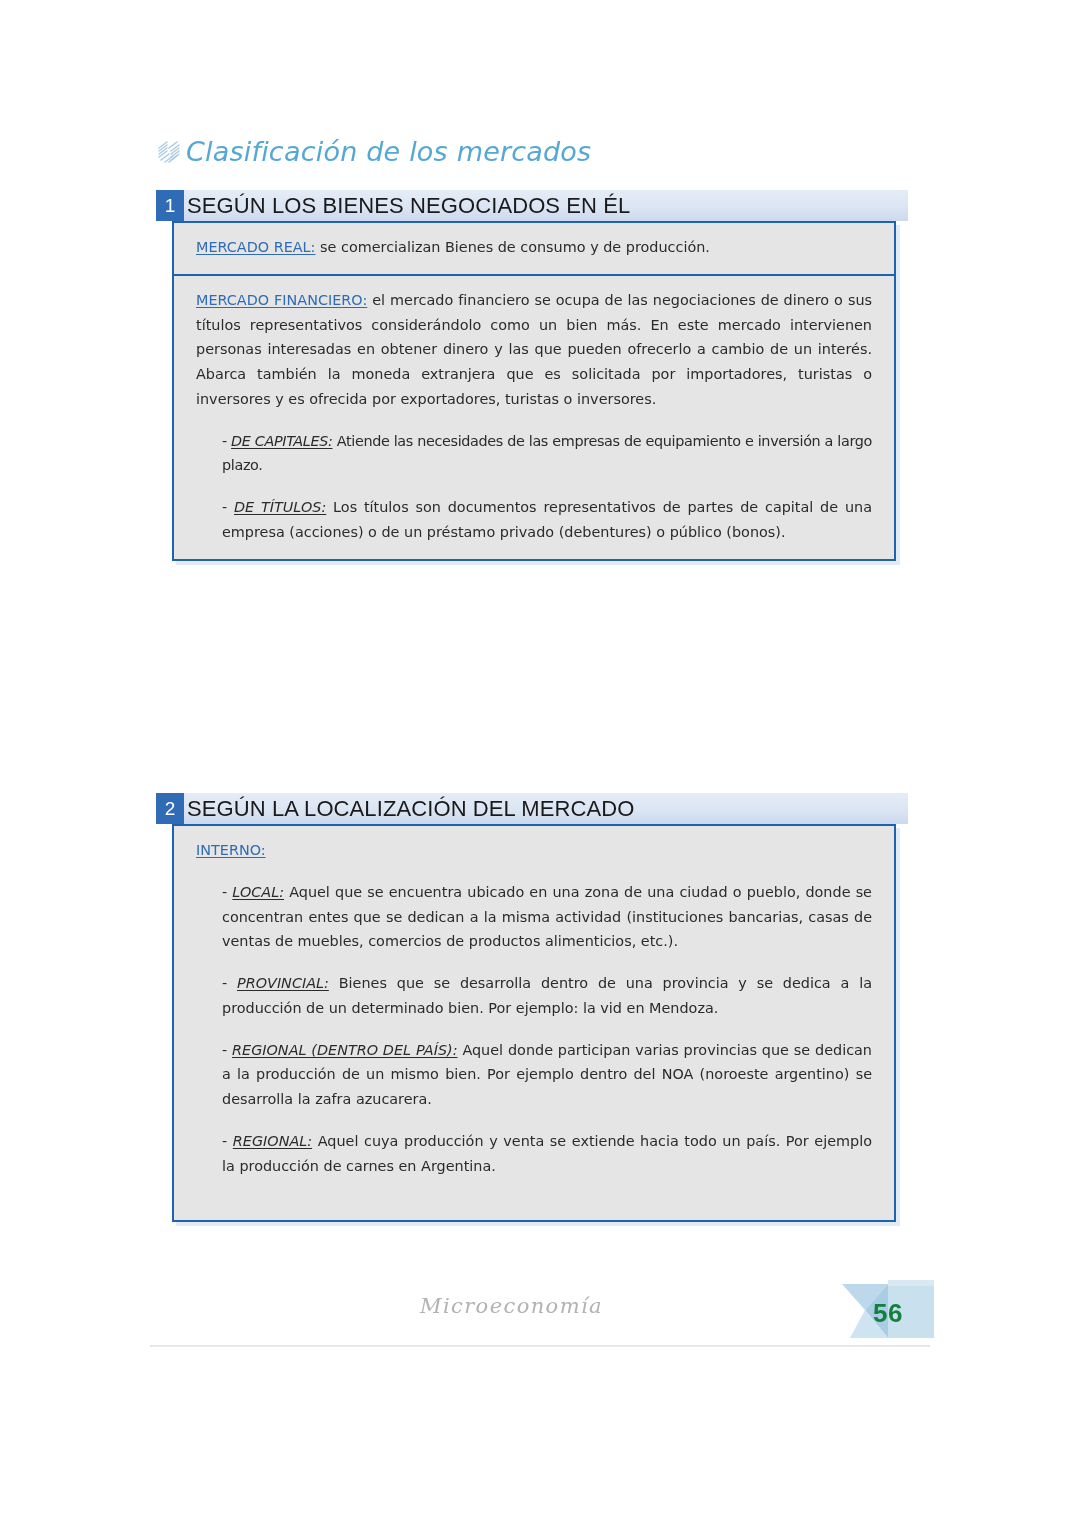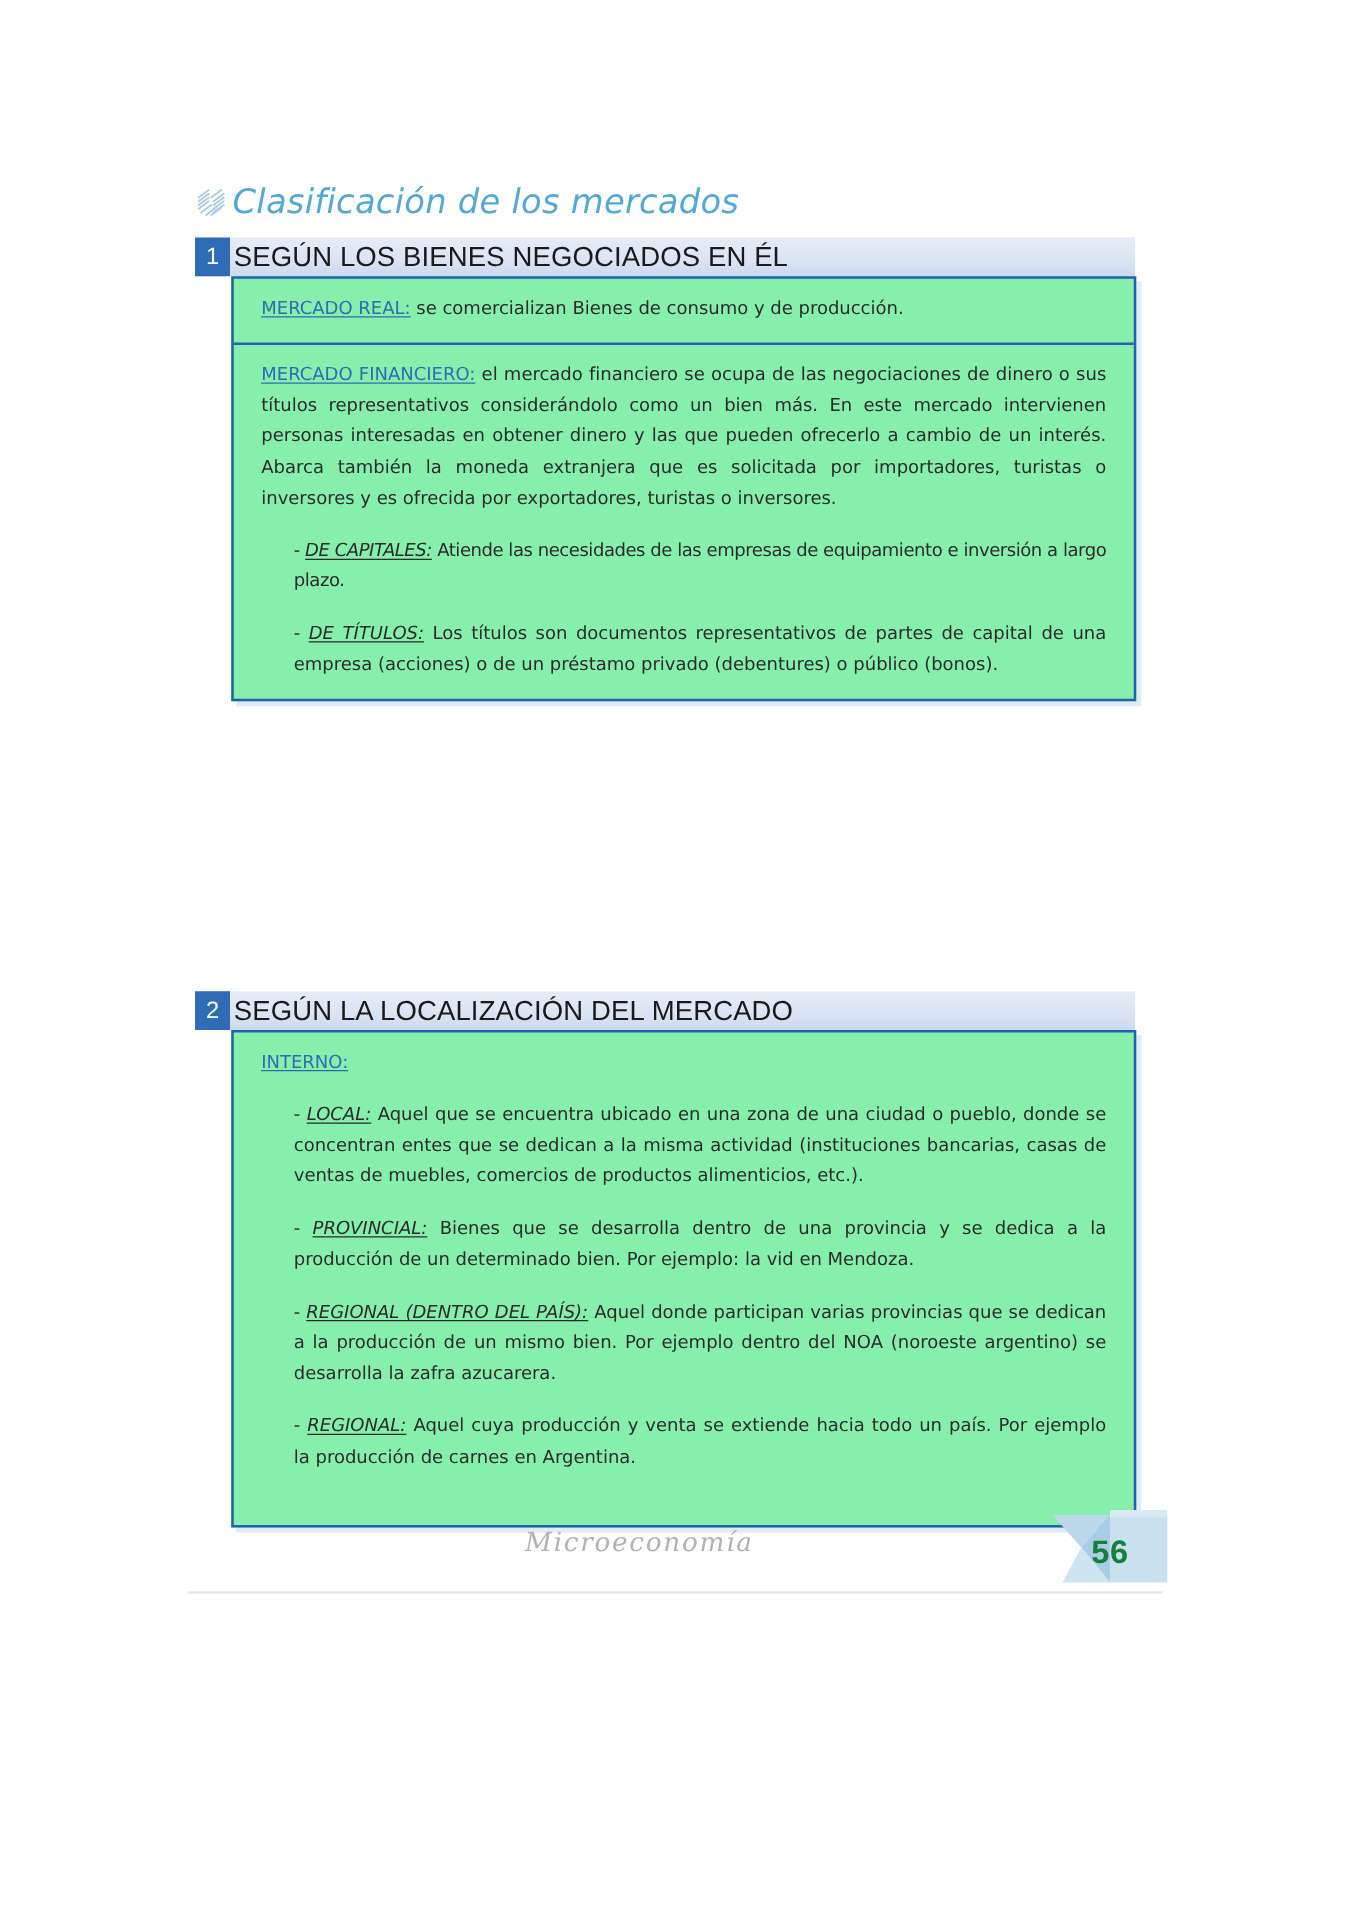--- a/index.html
+++ b/index.html
@@ -21,21 +21,21 @@
     left: 0; top: 0;
     width: 1080px;
     height: 1527px;
     background: #ffffff;
   }
 
   
   .title-row {
     position: absolute;
     left: 156px;
-    top: 148px;
+    top: 138px;
     display: flex;
     align-items: center;
     gap: 4px;
   }
   .title-logo {
     width: 26px;
     height: 26px;
     flex: 0 0 26px;
     display: block;
     opacity: .85;
@@ -86,25 +86,25 @@
     font-weight: 400;
     color: #1a1a1a;
     letter-spacing: .1px;
     font-family: "Liberation Sans", sans-serif;
     white-space: nowrap;
   }
 
   
   .sec-body {
     position: relative;
-    margin-left: 29px;
+    margin-left: 16px;
     width: 724px;
     box-sizing: border-box;
     border: 2px solid #1f63ad;
-    background: #86efac;
+    background: #e5e5e5;
     box-shadow: 4px 4px 0 rgba(200, 216, 236, .55);
   }
   .block {
     padding: 12px 22px 14px 22px;
   }
   .block + .block {
     border-top: 2px solid #1f63ad;
   }
 
   p.txt {
@@ -135,21 +135,21 @@
   }
   .tight {
     letter-spacing: -.35px;
   }
   .nojust { text-align: left; }
 
   
   .footer {
     position: absolute;
     left: 0;
-    top: 1214px;
+    top: 1286px;
     width: 884px;
     height: 70px;
   }
   .footer-rule {
     position: absolute;
     left: 150px;
     top: 59px;
     width: 780px;
     height: 2px;
     background: #e8e8e8;

